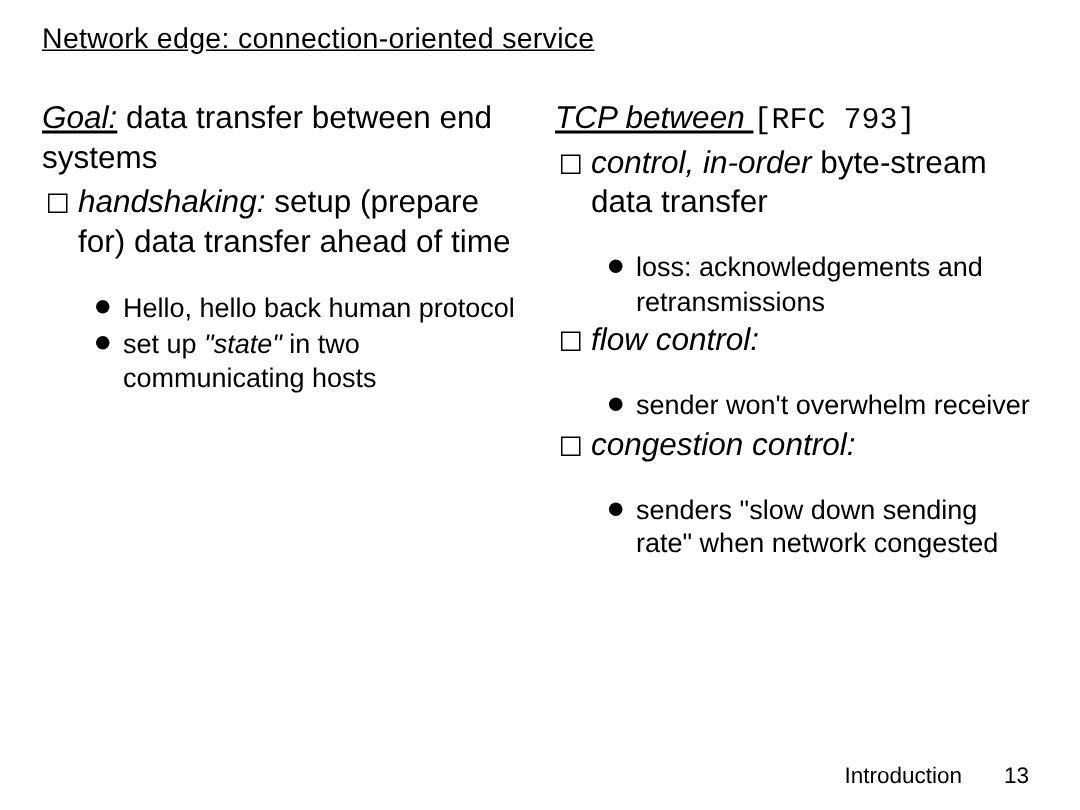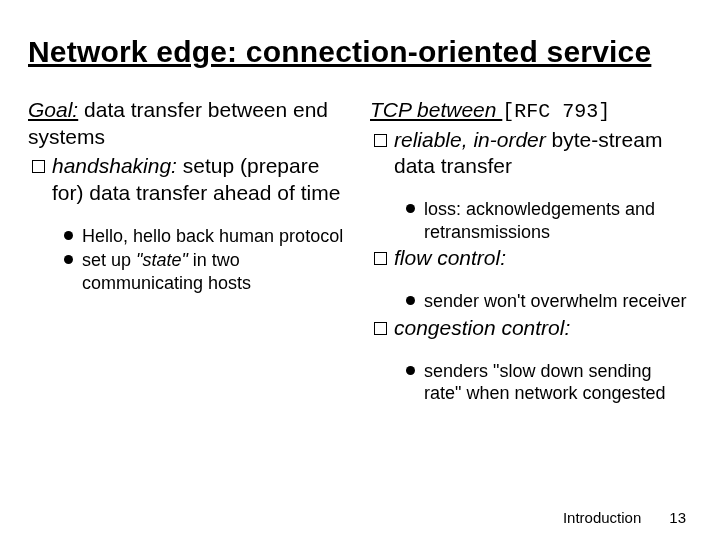--- a/index.html
+++ b/index.html
@@ -6,26 +6,25 @@
   body {
     width: 720px;
     height: 540px;
     background: #fff;
     font-family: "Comic Sans MS", "Arial", sans-serif;
     color: #000;
     position: relative;
     padding: 16px 28px 20px 28px;
   }
   .title {
-    font-size: 30px;
-    font-weight: bold;
+    font-size: 19px;
+    font-weight: normal;
     text-decoration: underline;
     margin-bottom: 28px;
     letter-spacing: 0.2px;
-    margin-top: 19px;
   }
   .cols {
     display: flex;
     gap: 20px;
   }
   .col {
     flex: 1;
     min-width: 0;
   }
   .lead {
@@ -120,21 +119,21 @@
       </li>
     </ul>
   </div>
 
   <div class="col">
     <div class="lead">
       <span class="lead-head">TCP between </span><span class="lead-ref">[RFC 793]</span>
     </div>
     <ul class="sqlist">
       <li>
-        <span class="ital">reliable, in-order</span><span> byte-stream data transfer</span>
+        <span class="ital">control, in-order</span><span> byte-stream data transfer</span>
         <ul class="circlist">
           <li>loss: acknowledgements and retransmissions</li>
         </ul>
       </li>
       <li>
         <span class="ital">flow control:</span>
         <ul class="circlist">
           <li>sender won't overwhelm receiver</li>
         </ul>
       </li>

